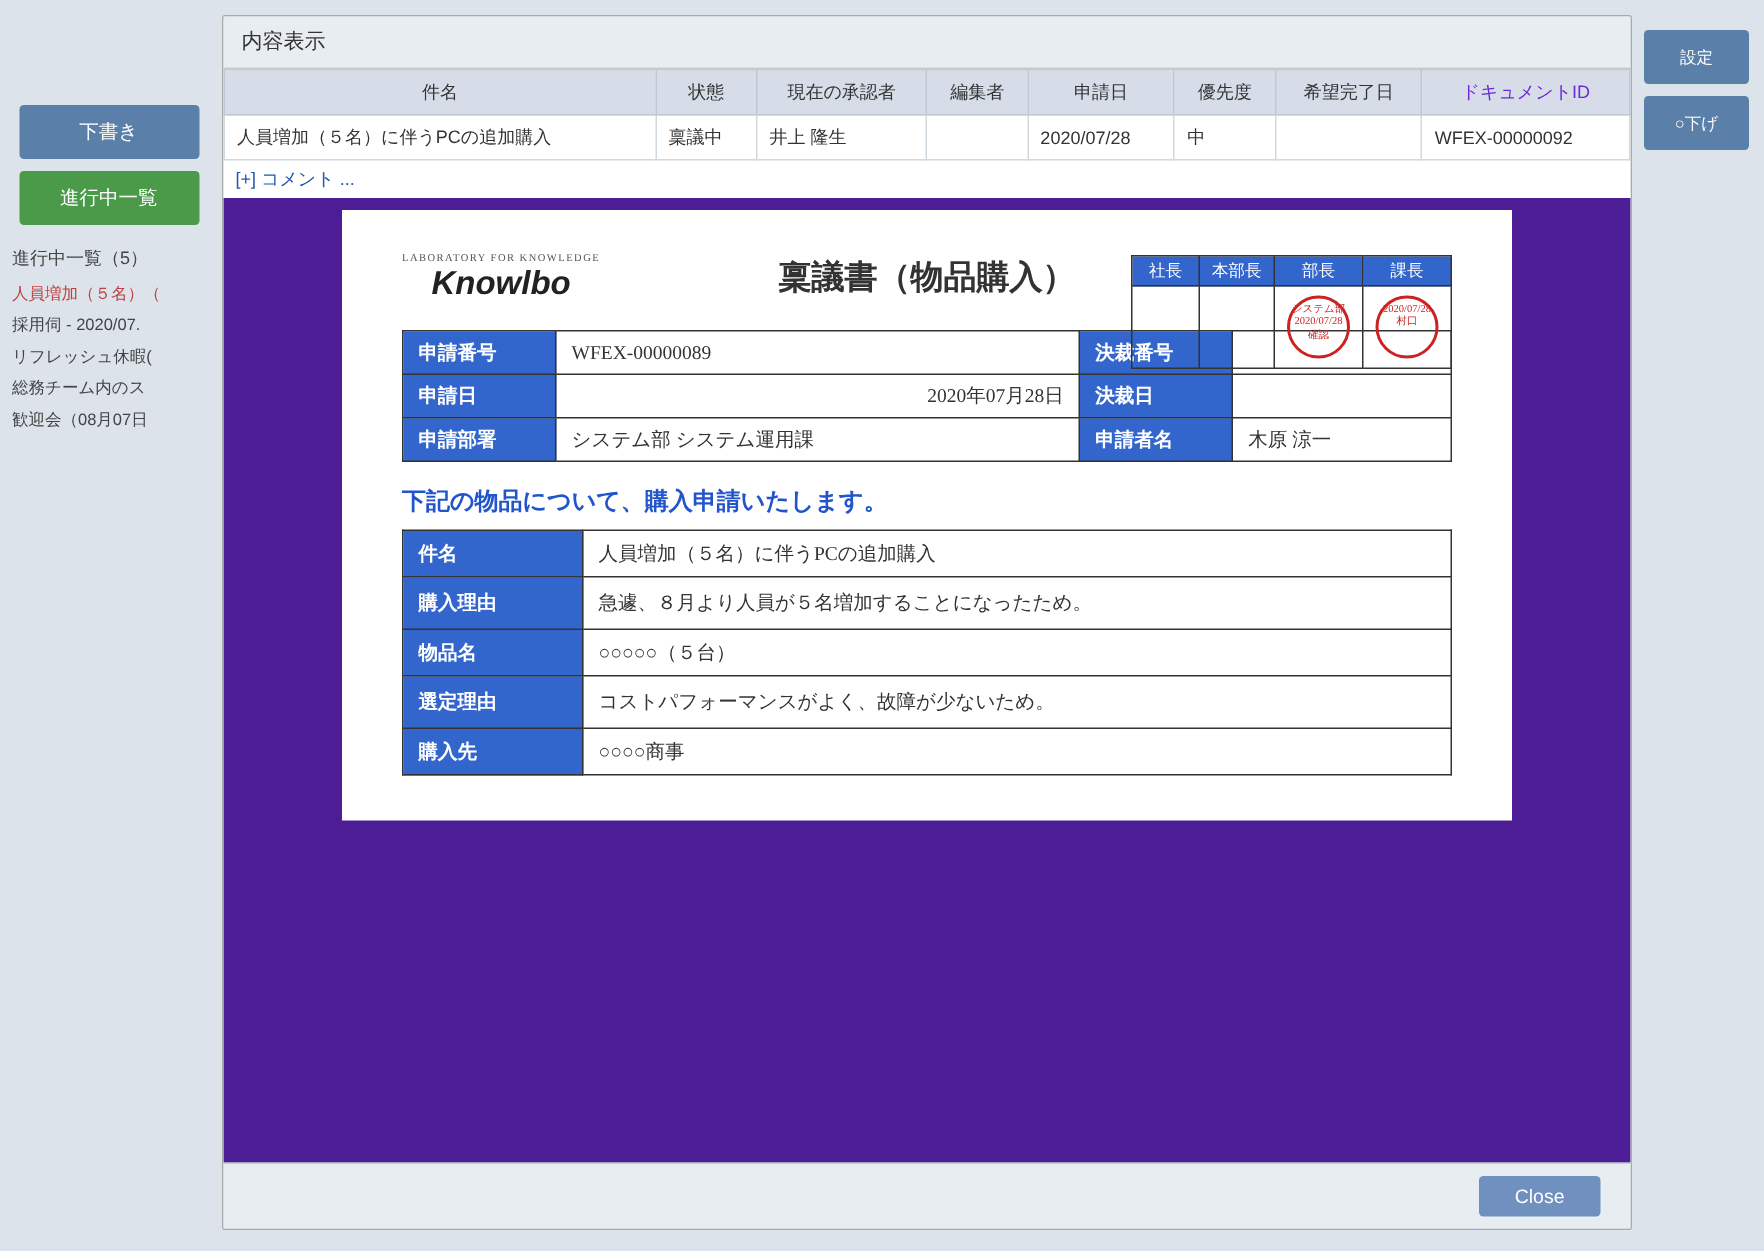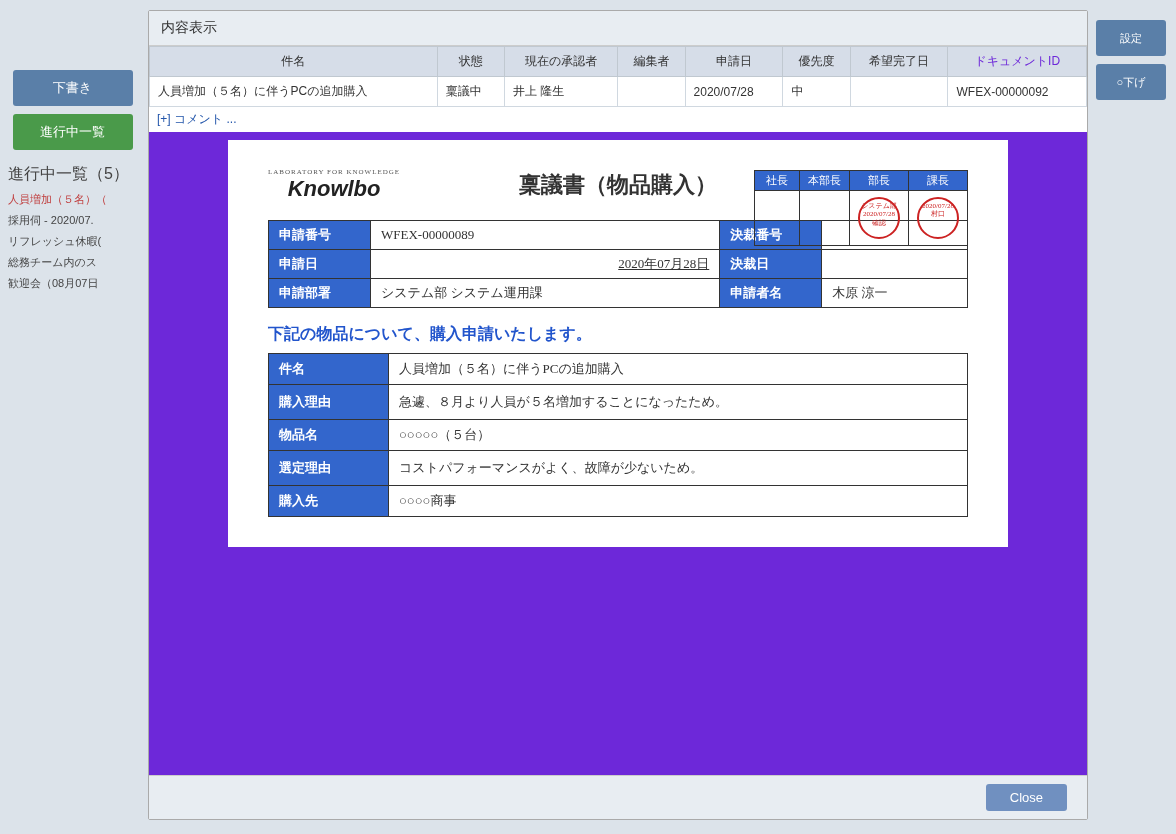--- a/index.html
+++ b/index.html
@@ -51,21 +51,21 @@
       height: 36px;
       margin: 4px auto;
       background: #4a9a4a;
       color: white;
       font-size: 13px;
       border-radius: 3px;
       cursor: pointer;
     }
 
     .sidebar-list-header {
-      font-size: 16px;
+      font-size: 12px;
       color: #444;
       padding: 10px 8px 4px 8px;
     }
 
     .sidebar-list-item {
       font-size: 11px;
       color: #c04040;
       padding: 3px 8px;
       cursor: pointer;
       white-space: nowrap;
@@ -178,21 +178,21 @@
       position: relative;
       background: #b0b8c0;
       margin: 0;
     }
 
     .doc-preview-scroll {
       position: absolute;
       top: 0; left: 0; right: 0; bottom: 0;
       overflow-y: auto;
       overflow-x: hidden;
-      background: #6d28d9;
+      background: #4c1d95;
     }
 
     
     .document {
       width: 780px;
       margin: 8px auto;
       background: white;
       padding: 30px 40px;
       font-family: 'MS Mincho', 'MS Gothic', serif;
       position: relative;
@@ -473,21 +473,21 @@
         <table class="form-table">
           <tbody>
             <tr>
               <td class="label-cell">申請番号</td>
               <td class="value-cell">WFEX-00000089</td>
               <td class="label-cell">決裁番号</td>
               <td class="value-cell"></td>
             </tr>
             <tr>
               <td class="label-cell">申請日</td>
-              <td class="value-cell" style="text-align:right;text-decoration:underline;">2020年07月28日</td>
+              <td class="value-cell" style="text-align:right;">2020年07月28日</td>
               <td class="label-cell">決裁日</td>
               <td class="value-cell"></td>
             </tr>
             <tr>
               <td class="label-cell">申請部署</td>
               <td class="value-cell">システム部 システム運用課</td>
               <td class="label-cell">申請者名</td>
               <td class="value-cell">木原 涼一</td>
             </tr>
           </tbody>

